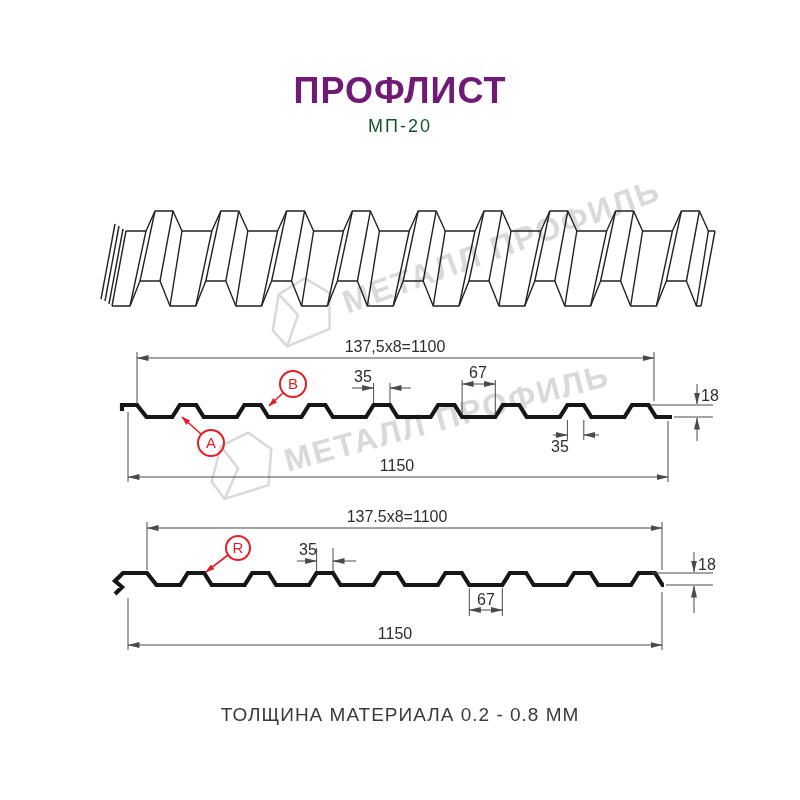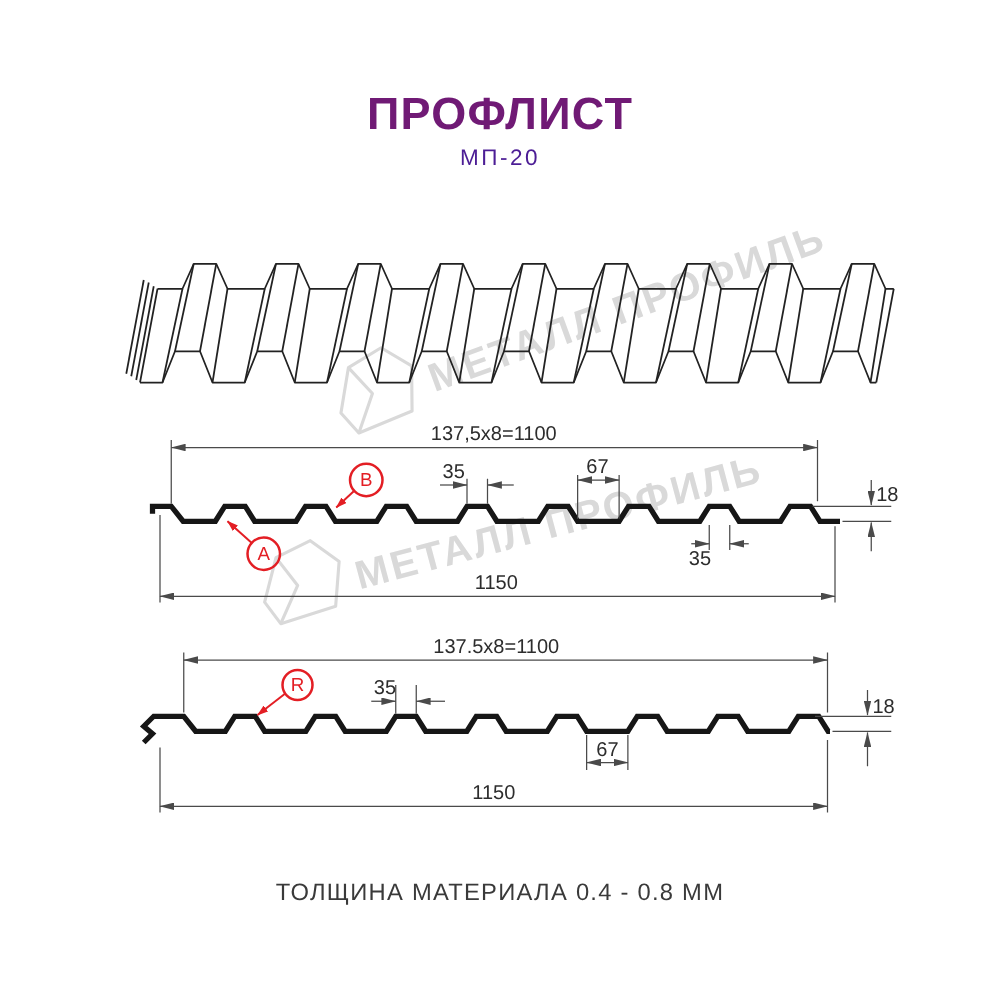--- a/index.html
+++ b/index.html
@@ -1,20 +1,20 @@
 <!DOCTYPE html>
 <html style="--red: #e31e24; --line: #161616; --dim: #4a4a4a; --text: #2d2d2d; --wm: #d9d9d9;"><head>
 <meta charset="utf-8">
 <style>
   html,body{margin:0;padding:0;background:#ffffff;}
   body{width:800px;height:800px;position:relative;overflow:hidden;
        font-family:"Liberation Sans",sans-serif;}
   .abs{position:absolute;left:0;width:800px;text-align:center;}
   .title{top:70px;font-size:36px;font-weight:bold;letter-spacing:1px;color:#701a75;}
-  .subtitle{top:116px;font-size:18px;letter-spacing:2px;color:#4c1d95;}
+  .subtitle{top:116px;font-size:18px;letter-spacing:2px;color:#14532d;}
   .footer{top:704px;font-size:19px;letter-spacing:1px;color:#3a3a3a;}
   svg{position:absolute;top:0;left:0;}
   svg text{font-family:"Liberation Sans",sans-serif;}
   .dimtext{font-size:16px;fill:var(--text,#2d2d2d);}
   .mid{text-anchor:middle;}
   .profile{fill:none;stroke:var(--line,#161616);stroke-width:4.2;stroke-miterlimit:8;}
   .thin{fill:none;stroke:var(--dim,#4a4a4a);stroke-width:1;}
   .sheet{fill:none;stroke:#222;stroke-width:1.4;stroke-linejoin:round;}
   .redline{stroke:var(--red,#e31e24);stroke-width:1.6;fill:none;}
   .redcircle{stroke:var(--red,#e31e24);stroke-width:2;fill:none;}
@@ -198,13 +198,13 @@
     </g>
 
     <g>
       <circle class="redcircle" cx="238" cy="548" r="12"></circle>
       <text class="marker-letter" x="238" y="553">R</text>
       <line class="redline" x1="228" y1="555" x2="206" y2="572" marker-end="url(#arrR)"></line>
     </g>
   </g>
 </svg>
 
-<div class="abs footer">ТОЛЩИНА МАТЕРИАЛА 0.4 - 0.8 ММ</div>
+<div class="abs footer">ТОЛЩИНА МАТЕРИАЛА 0.2 - 0.8 ММ</div>
 
 </body></html>

